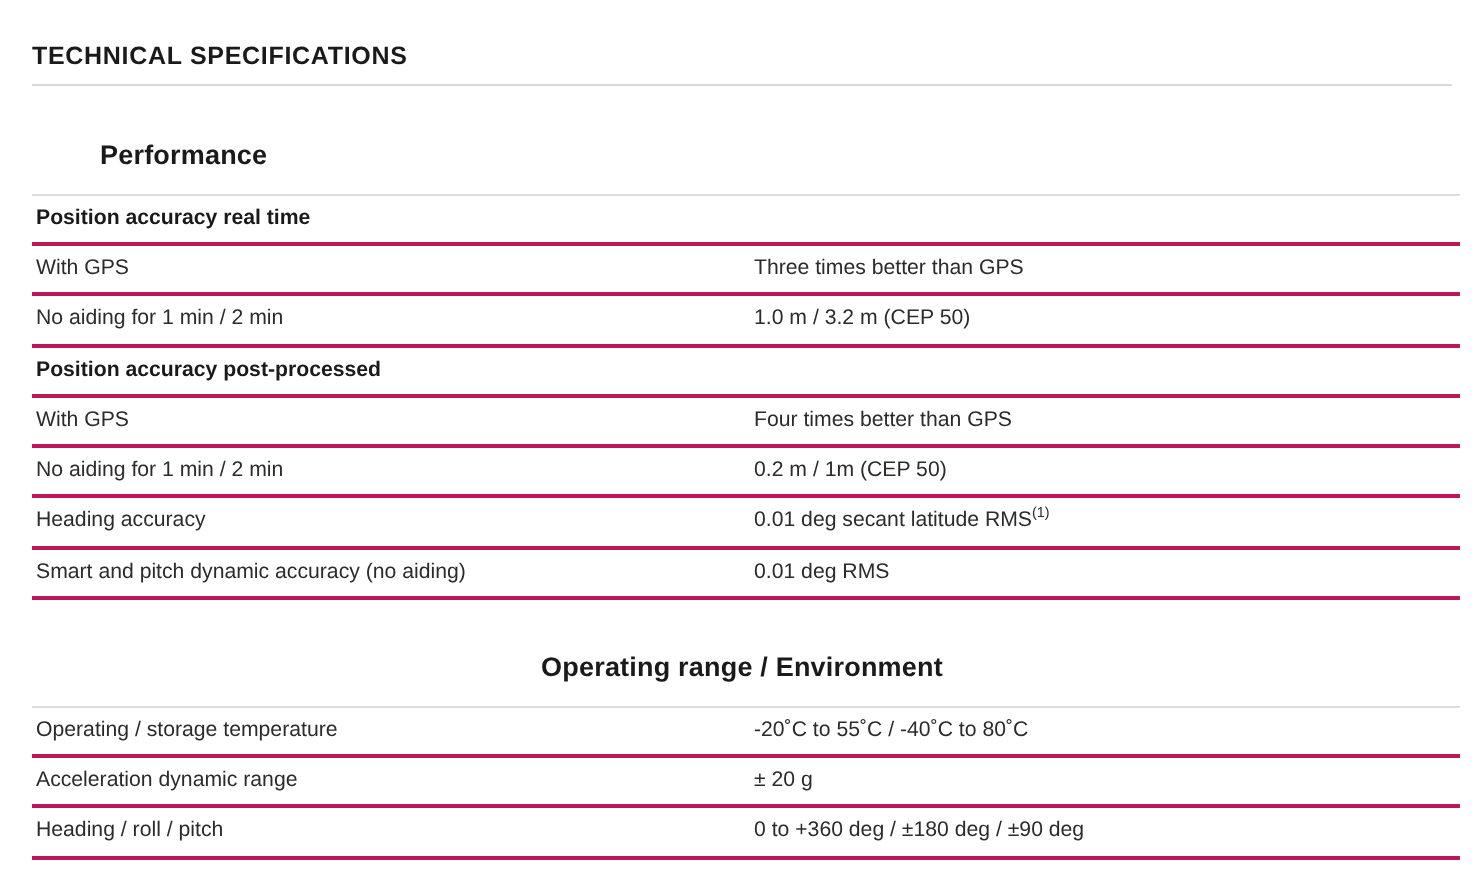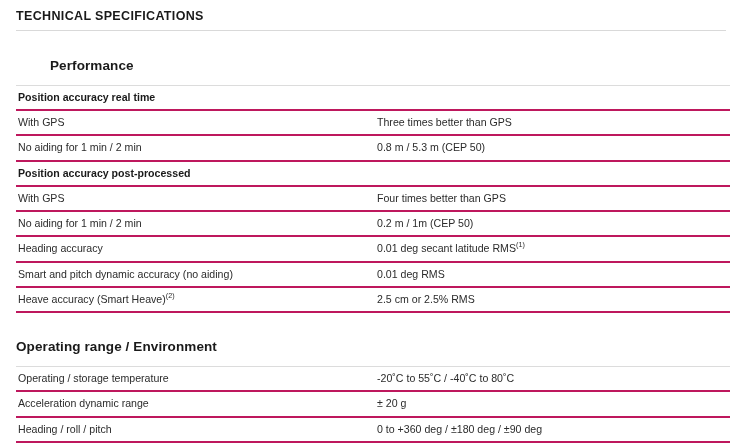--- a/index.html
+++ b/index.html
@@ -12,21 +12,21 @@
     height: 444px;
     font-family: "Liberation Sans", sans-serif;
     color: #231f20;
     overflow: hidden;
   }
   .page {
     position: relative;
     width: 742px;
     height: 372px;
     box-sizing: border-box;
-    padding: 0 16px;
+    padding: 12px 16px;
   }
   .doc-title {
     font-size: 12.5px;
     font-weight: bold;
     letter-spacing: 0.35px;
     color: #1a1a1a;
     padding-top: 9px;
     padding-bottom: 7px;
   }
   .title-rule {
@@ -37,21 +37,21 @@
   .section {
     width: 710px;
   }
   .section-heading {
     font-size: 13.5px;
     font-weight: bold;
     color: #1a1a1a;
     letter-spacing: 0.1px;
   }
   .sec-1 .section-heading { padding-top: 27px; padding-bottom: 12px; margin-left: 34px; }
-  .sec-2 .section-heading { padding-top: 26px; padding-bottom: 12px; }
+  .sec-2 .section-heading { padding-top: 26px; padding-bottom: 12px; text-align: center; }
 
   table.spec {
     width: 710px;
     border-collapse: collapse;
     table-layout: fixed;
   }
   table.spec td {
     font-size: 10.6px;
     color: #2b2b2b;
     padding: 5px 0 5px 2px;
@@ -90,45 +90,41 @@
           <tr class="subhead first-row">
             <td class="label">Position accuracy real time</td>
             <td class="value"></td>
           </tr>
           <tr>
             <td class="label">With GPS</td>
             <td class="value">Three times better than GPS</td>
           </tr>
           <tr>
             <td class="label">No aiding for 1 min / 2 min</td>
-            <td class="value">0.8 m / 5.3 m (CEP 50)</td>
+            <td class="value">1.0 m / 3.2 m (CEP 50)</td>
           </tr>
           <tr class="subhead">
             <td class="label">Position accuracy post-processed</td>
             <td class="value"></td>
           </tr>
           <tr>
             <td class="label">With GPS</td>
             <td class="value">Four times better than GPS</td>
           </tr>
           <tr>
             <td class="label">No aiding for 1 min / 2 min</td>
             <td class="value">0.2 m / 1m (CEP 50)</td>
           </tr>
           <tr>
             <td class="label">Heading accuracy</td>
             <td class="value">0.01 deg secant latitude RMS<sup>(1)</sup></td>
           </tr>
           <tr>
             <td class="label">Smart and pitch dynamic accuracy (no aiding)</td>
             <td class="value">0.01 deg RMS</td>
-          </tr>
-          <tr>
-            <td class="label">Heave accuracy (Smart Heave)<sup>(2)</sup></td>
-            <td class="value">2.5 cm or 2.5% RMS</td>
           </tr>
         </tbody>
     </table>
   </div>
 
   <div class="section sec-2">
     <div class="section-heading">Operating range / Environment</div>
     <table class="spec">
       <tbody>
           <tr class=" first-row">

